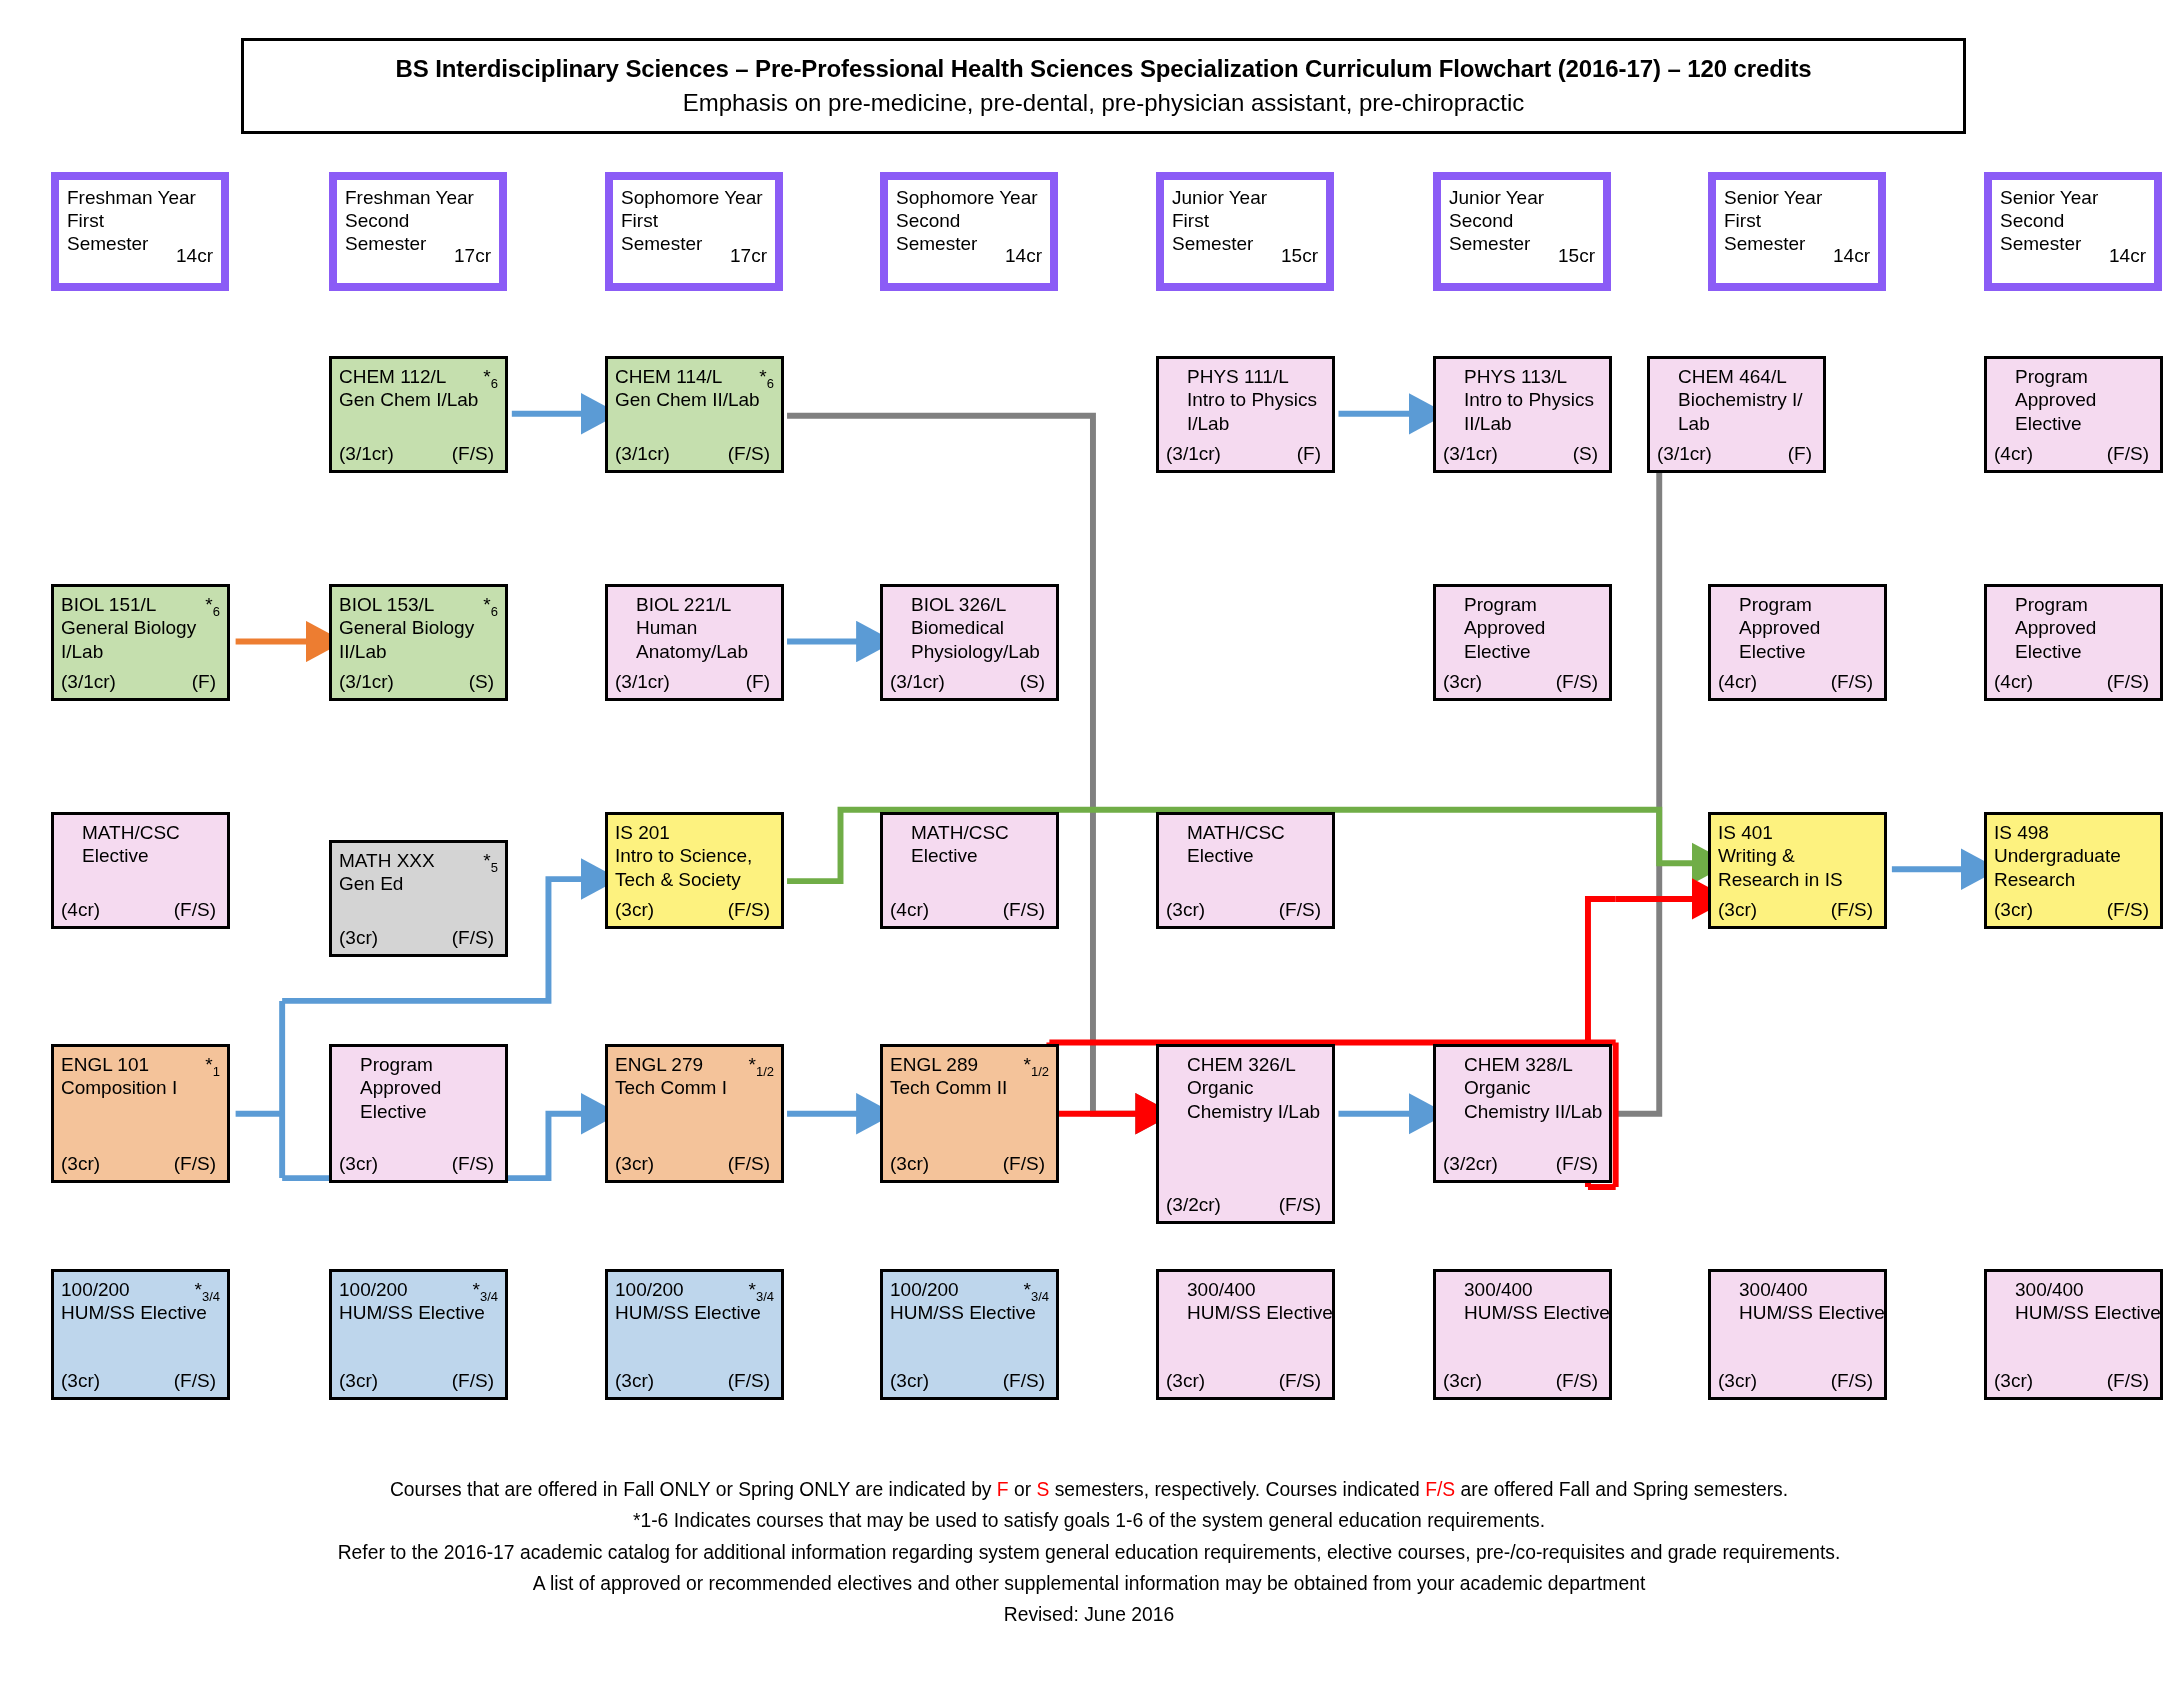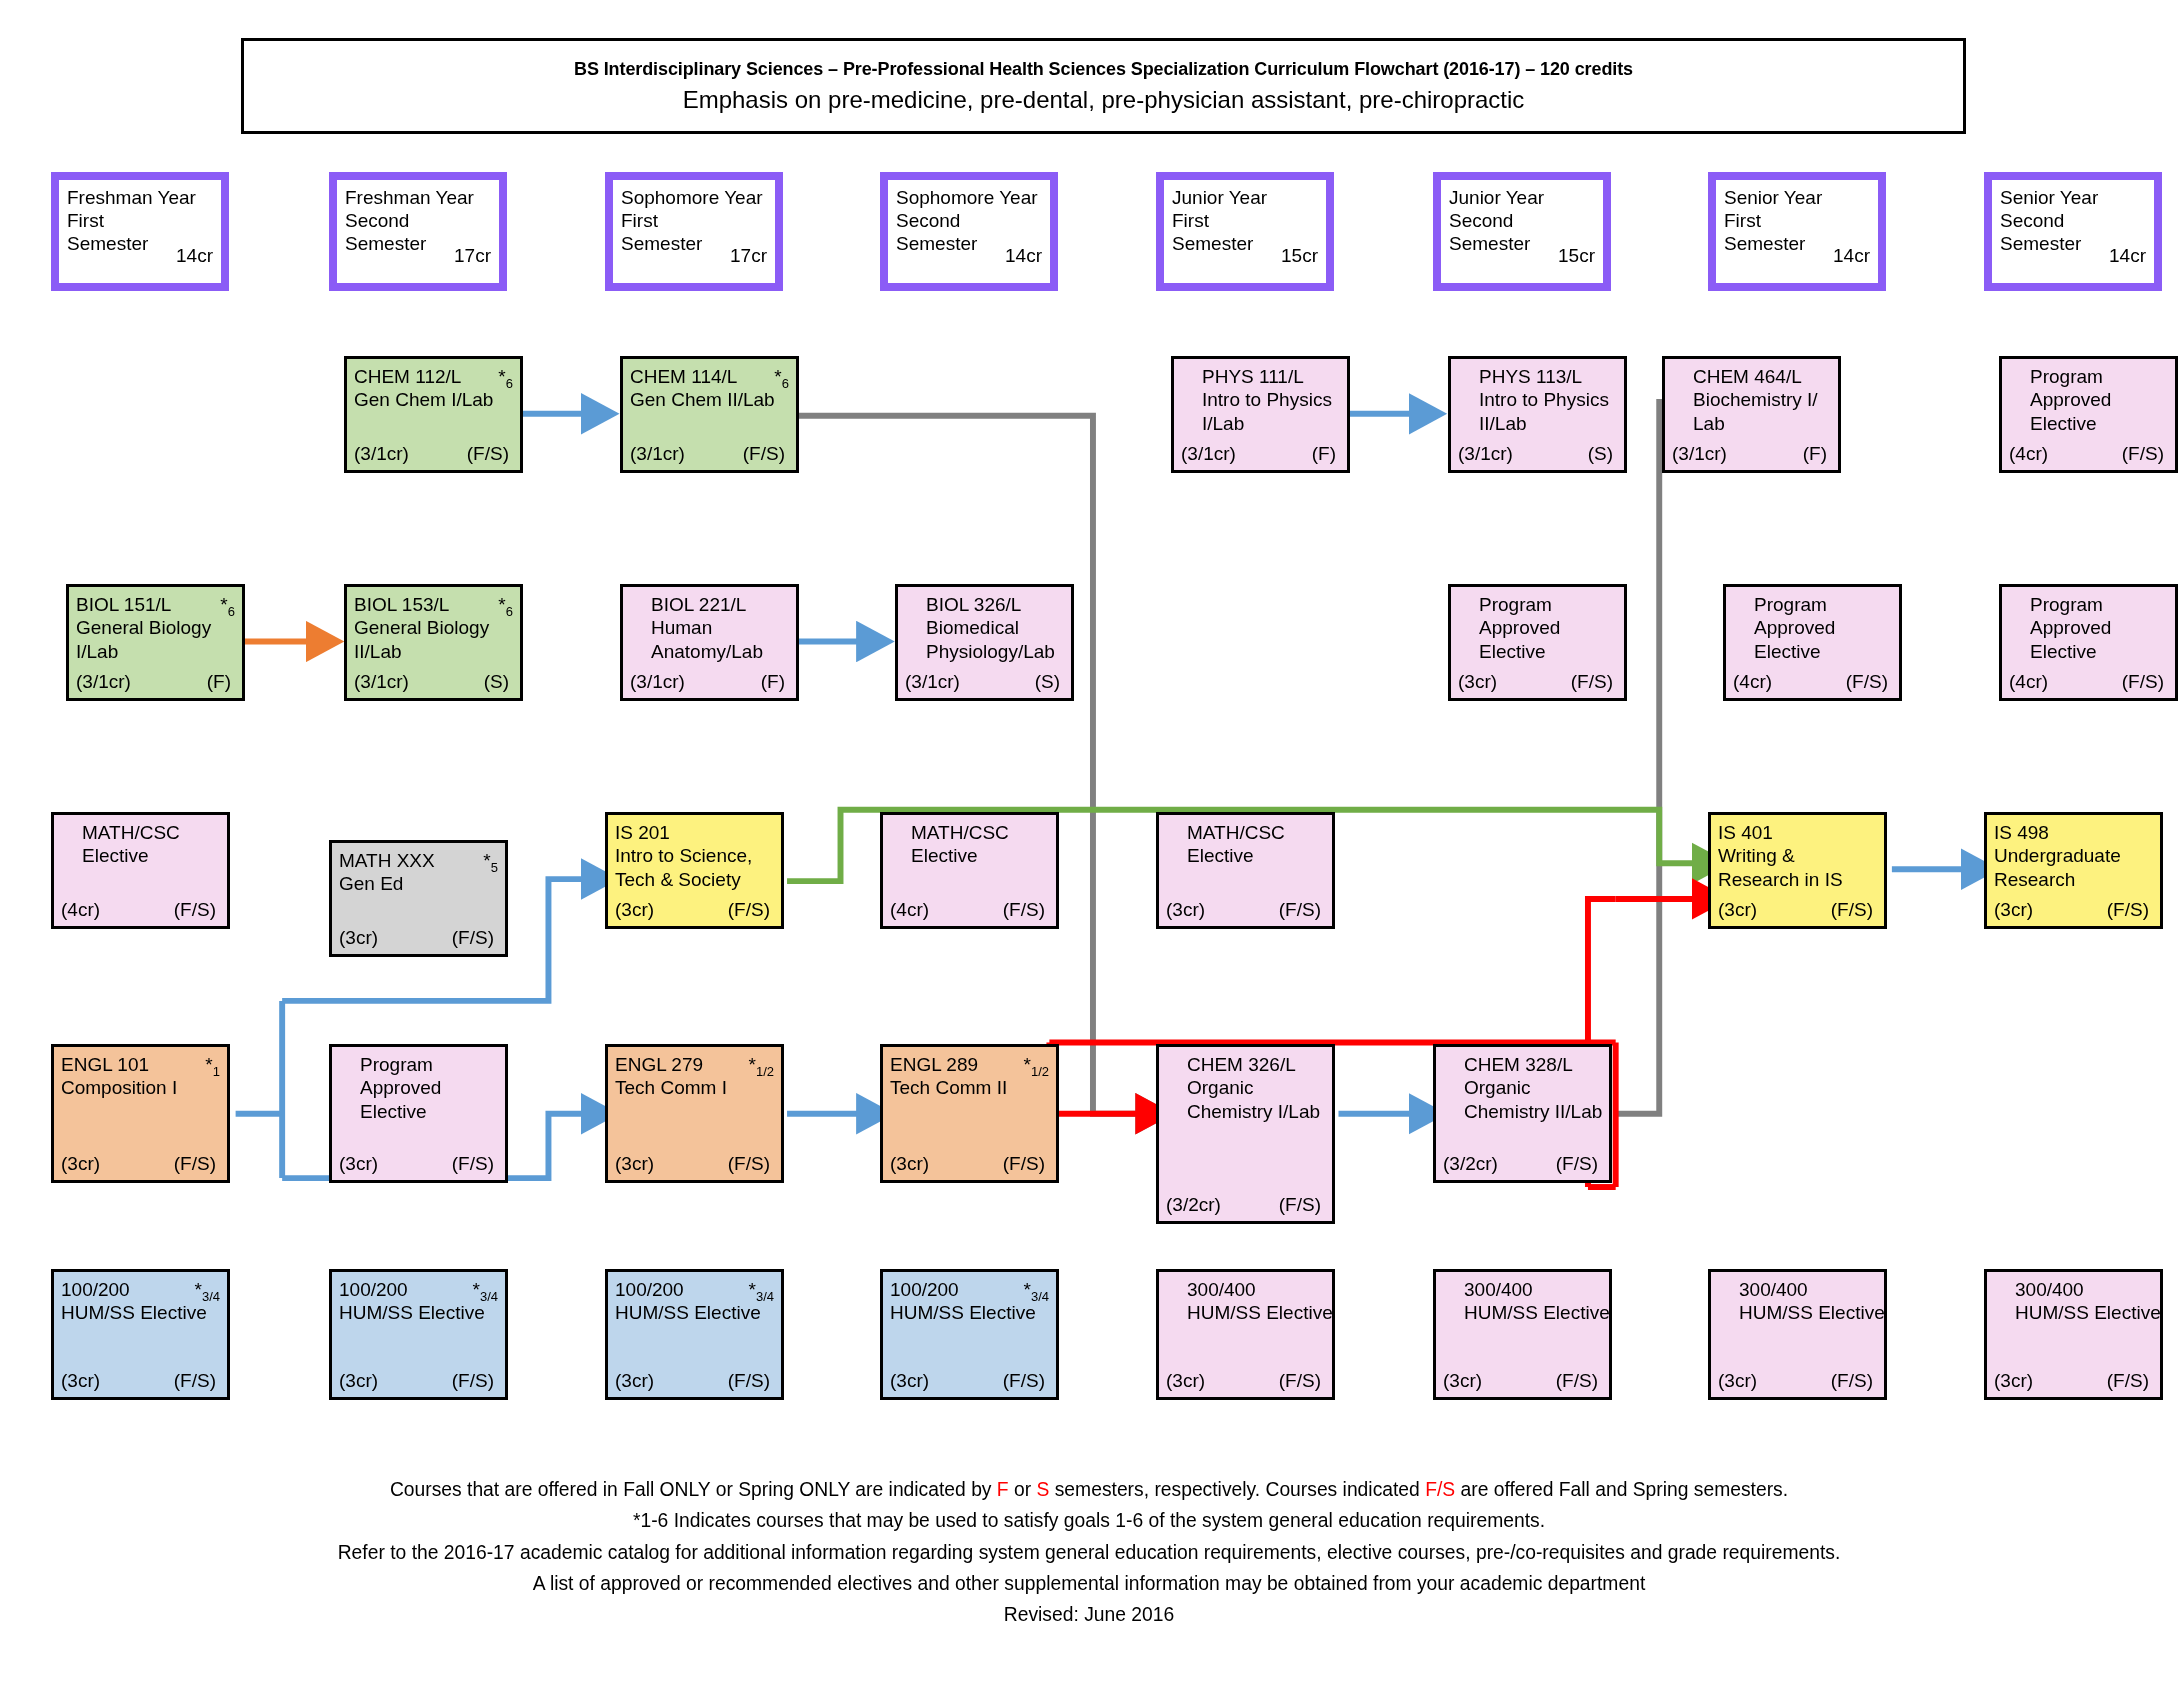--- a/index.html
+++ b/index.html
@@ -2,21 +2,21 @@
 <html><head>
 <meta charset="utf-8">
 <style>
   html,body{margin:0;padding:0;background:#fff;}
   body{width:2178px;height:1683px;position:relative;
        font-family:"Liberation Sans",sans-serif;color:#000;}
 
   .title-box{position:absolute;left:241px;top:38px;width:1725px;height:96px;
     border:3px solid #000;background:#fff;box-sizing:border-box;
     display:flex;flex-direction:column;align-items:center;justify-content:center;}
-  .title-main{font-size:18px;font-weight:bold;letter-spacing:-0.1px;white-space:nowrap;}
+  .title-main{font-size:24px;font-weight:bold;letter-spacing:-0.1px;white-space:nowrap;}
   .title-sub{font-size:24px;margin-top:6px;white-space:nowrap;}
 
   .sem{position:absolute;width:178px;height:119px;border:8px solid #8b5cf6;
     background:#fff;box-sizing:border-box;padding:6px 8px 4px 8px;
     font-size:19px;line-height:1.22;}
   .sem .cr{position:absolute;right:8px;bottom:16px;font-size:19px;}
 
   .course{position:absolute;width:179px;border:3px solid #000;box-sizing:border-box;
     padding:6px 7px 5px 7px;font-size:19px;line-height:1.235;overflow:hidden;}
   .course .l1{position:relative;white-space:nowrap;}
@@ -27,21 +27,21 @@
     display:flex;justify-content:space-between;}
   .course .sem-tag{color:#000000;padding-right:4px;}
 
   .c-green{background:#c5dfae;}
   .c-pink{background:#f5daf0;padding-left:28px;}
   .c-yellow{background:#fdf27f;}
   .c-gray{background:#d4d4d4;margin-top:28px;}
   .c-orange{background:#f4c39a;}
   .c-blue{background:#bed6ec;}
 
-  .h4{height:117px;margin-left:15px;}
+  .h4{height:117px;}
   .h5{height:117px;}
 
   svg.wires{position:absolute;left:0;top:0;width:2178px;height:1683px;
     pointer-events:none;}
 
   .notes{position:absolute;left:0;top:1474px;width:2178px;text-align:center;
     font-size:19.3px;line-height:1.62;}
   .notes div{white-space:nowrap;}
   .red{color:#ff0000;}
 </style>

